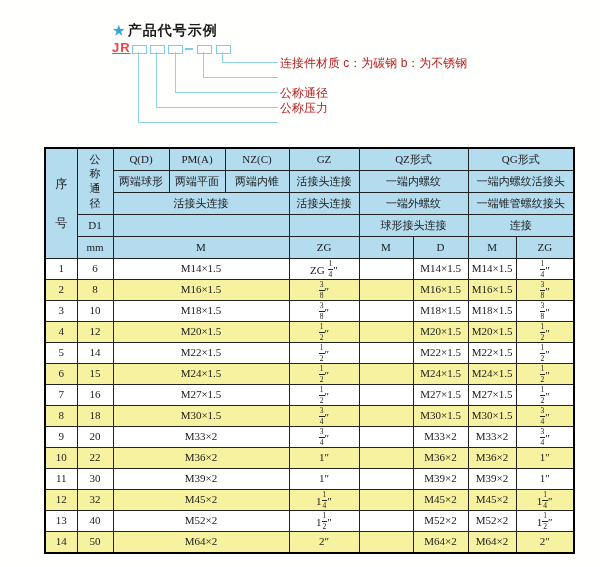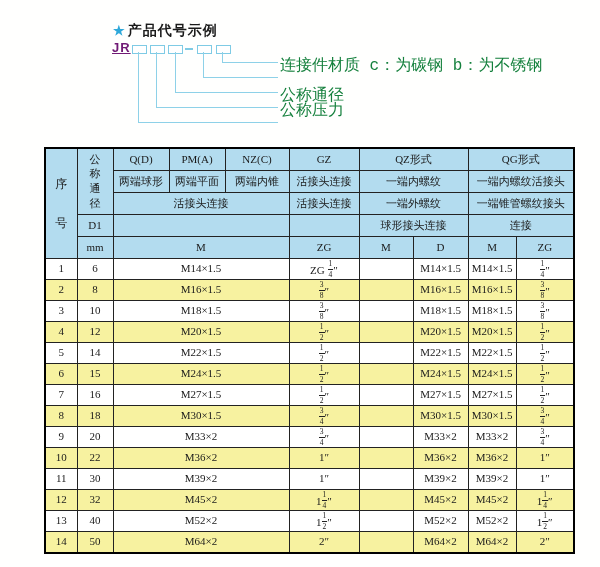--- a/index.html
+++ b/index.html
@@ -2,25 +2,25 @@
 <html><head>
 <meta charset="utf-8">
 <style>
   html,body{margin:0;padding:0;background:#fffffe;}
   .page{position:relative;width:585px;height:567px;background:#fffffe;overflow:hidden;
         font-family:"Liberation Sans",sans-serif;color:#1a1a1a;}
 
   
   .dg-title{position:absolute;left:113px;top:22px;font-size:14px;font-weight:bold;letter-spacing:1px;}
   .dg-title .star{color:#2ea8da;font-size:13px;margin-right:2px;}
-  .jr{position:absolute;left:112px;top:40px;font-size:13px;font-weight:bold;color:#701a75;letter-spacing:1px;text-decoration:underline;}
+  .jr{position:absolute;left:112px;top:40px;font-size:13px;font-weight:bold;color:#ef4444;letter-spacing:1px;text-decoration:underline;}
   .codebox{position:absolute;top:45px;width:13px;height:7px;border:1px solid #7fcbe5;background:#fff;}
   .codedash{position:absolute;top:48px;left:185px;width:8px;height:2px;background:#7fcbe5;}
   .conn{position:absolute;top:52px;border-left:1px solid #8ed1e8;border-bottom:1px solid #8ed1e8;}
-  .dg-label{position:absolute;left:280px;font-size:16px;white-space:nowrap;color:#15803d;font-family:Liberation Mono, monospace;}
+  .dg-label{position:absolute;left:280px;font-size:12px;white-space:nowrap;color:#b91c1c;}
 
   
   .tbl-title{position:absolute;left:39px;top:125px;font-size:17px;font-weight:bold;
              font-family:"Liberation Serif",serif;letter-spacing:2px;color:#000;}
 
   
   table.ref{position:absolute;left:44px;top:147px;width:529px;border-collapse:collapse;
             table-layout:fixed;border:2px solid #000;
             font-family:"Liberation Serif",serif;}
   table.ref th,table.ref td{border:1px solid #222;padding:0;text-align:center;vertical-align:middle;

